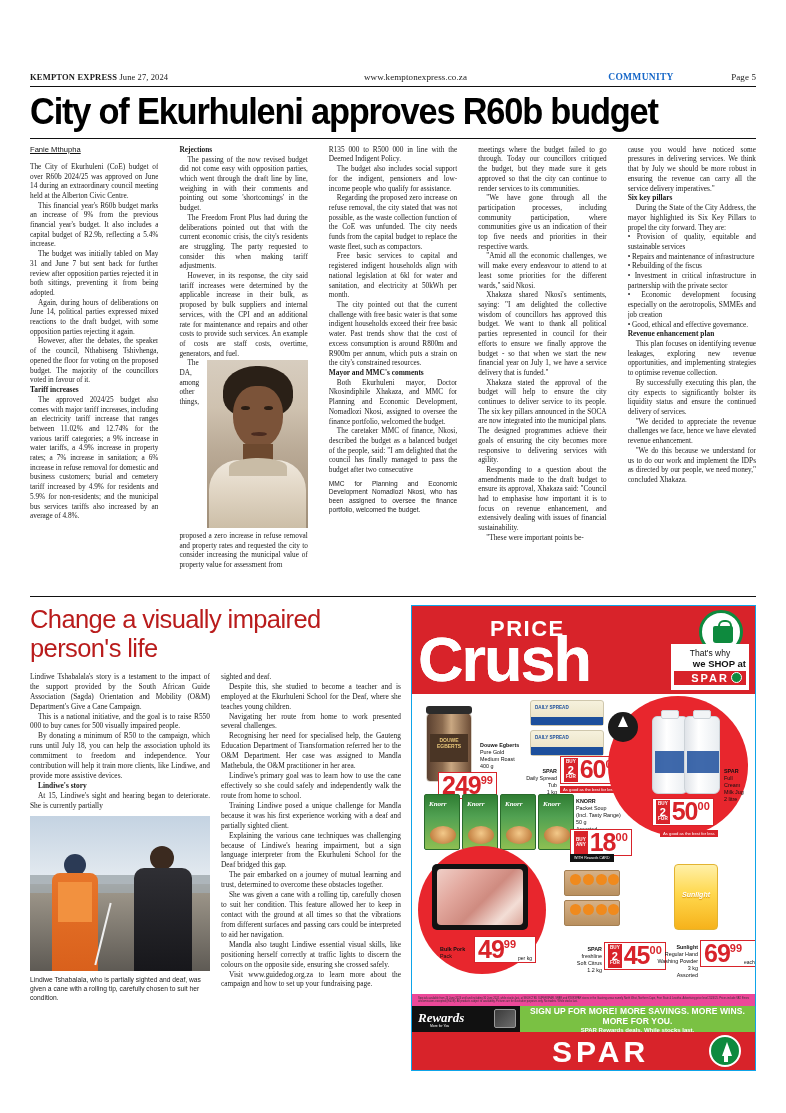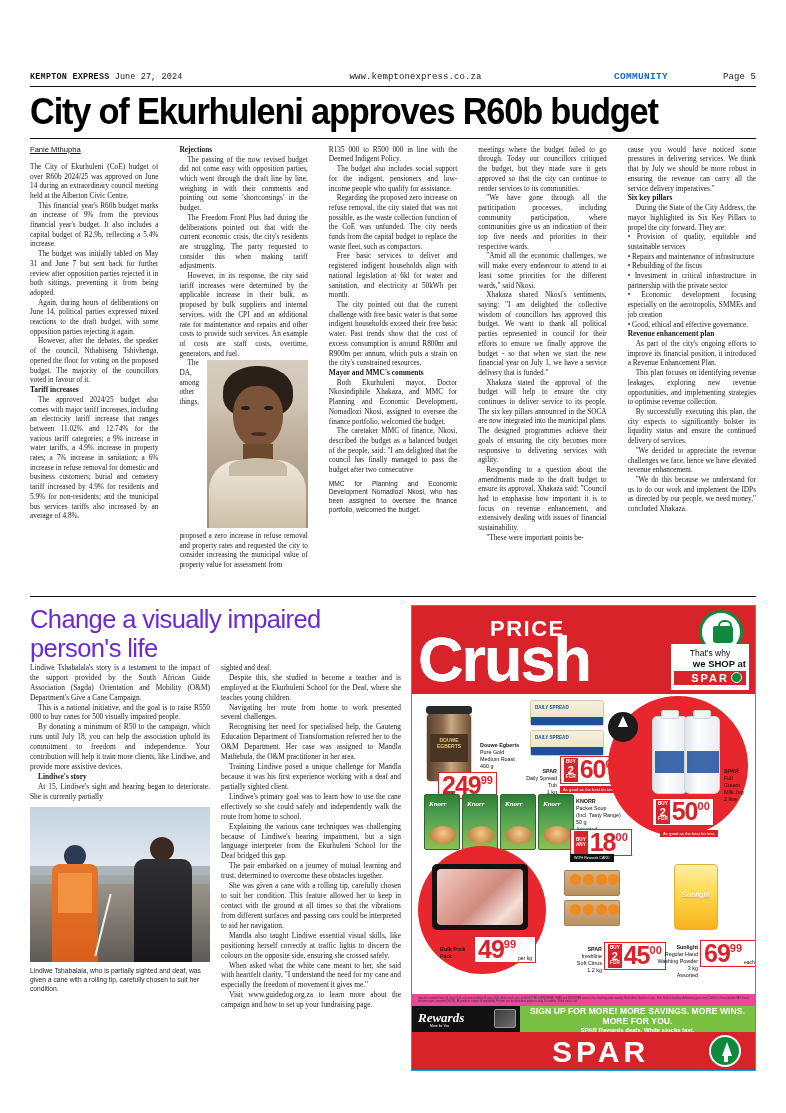--- a/index.html
+++ b/index.html
@@ -10,21 +10,21 @@
     color: #1a1a1a;
     overflow: hidden;
     position: relative;
   }
   .page { position: relative; width: 786px; height: 1113px; padding: 0 30px; }
 
   
   .masthead {
     display: flex; align-items: baseline;
     padding-top: 24px; padding-bottom: 4px;
-    font-family: Liberation Mono, monospace;
+    font-family: Liberation Serif, serif;
     font-size: 8.5px; letter-spacing: .1px;
   }
   .mh-left { width: 215px; }
   .mh-left b { font-weight: 700; letter-spacing: .2px; }
   .mh-url { flex: 1; text-align: center; font-size: 9px; }
   .mh-section { width: 110px; text-align: center; color: #1667c8; font-weight: 700; font-size: 9.5px; letter-spacing: .3px; }
   .mh-page { width: 60px; text-align: right; font-size: 9px; margin-top: 48px; }
   .rule-top { border-bottom: 1.6px solid #111; margin-bottom: 6px; }
 
   
@@ -102,21 +102,22 @@
 
   
   .lower { display: flex; gap: 10px; margin-top: 8px; }
   .lower-left { width: 372px; }
   .headline2 {
     font-family: "Liberation Sans", sans-serif;
     font-weight: 400;
     font-size: 25.5px;
     line-height: 1.14;
     letter-spacing: -0.6px;
-    color: #6d28d9;
+    color: #b91c1c;
+    margin-bottom: 9px;
   }
   .art2 { display: flex; gap: 11px; }
   .col2 {
     width: 180px;
     font-size: 7.4px;
     line-height: 1.34;
     text-align: justify;
   }
   .col2 p { text-indent: 8px; margin: 0; }
   .col2 p.noind { text-indent: 0; }
@@ -352,21 +353,21 @@
         <div class="pf-body"></div>
         <div class="pf-scarf"></div>
       </div>
       <p>The DA, among other things, proposed a zero increase in refuse removal and property rates and requested the city to consider increasing the municipal value of property value for assessment from</p>
     </div>
 
     <div class="col">
       <p class="noind">R135 000 to R500 000 in line with the Deemed Indigent Policy.</p>
       <p>The budget also includes social support for the indigent, pensioners and low-income people who qualify for assistance.</p>
       <p>Regarding the proposed zero increase on refuse removal, the city stated that was not possible, as the waste collection function of the CoE was unfunded. The city needs funds from the capital budget to replace the waste fleet, such as compactors.</p>
-      <p>Free basic services to deliver and registered indigent households align with national legislation at 6kl for water and sanitation, and electricity at 50kWh per month.</p>
+      <p>Free basic services to capital and registered indigent households align with national legislation at 6kl for water and sanitation, and electricity at 50kWh per month.</p>
       <p>The city pointed out that the current challenge with free basic water is that some indigent households exceed their free basic water. Past trends show that the cost of excess consumption is around R800m and R900m per annum, which puts a strain on the city's constrained resources.</p>
       <p class="subhead noind">Mayor and MMC's comments</p>
       <p>Both Ekurhuleni mayor, Doctor Nkosindiphile Xhakaza, and MMC for Planning and Economic Development, Nomadlozi Nkosi, assigned to oversee the finance portfolio, welcomed the budget.</p>
       <p>The caretaker MMC of finance, Nkosi, described the budget as a balanced budget of the people, said: "I am delighted that the council has finally managed to pass the budget after two consecutive</p>
       <div class="photo-caption">MMC for Planning and Economic Development Nomadlozi Nkosi, who has been assigned to oversee the finance portfolio, welcomed the budget.</div>
     </div>
 
     <div class="col">
       <p class="noind">meetings where the budget failed to go through. Today our councillors critiqued the budget, but they made sure it gets approved so that the city can continue to render services to its communities.</p>
       <p>"We have gone through all the participation processes, including community participation, where communities give us an indication of their top five needs and priorities in their respective wards.</p>
@@ -383,21 +384,20 @@
       <p>During the State of the City Address, the mayor highlighted its Six Key Pillars to propel the city forward. They are:</p>
       <div class="bullets">
         <p>• Provision of quality, equitable and sustainable services</p>
         <p>• Repairs and maintenance of infrastructure</p>
         <p>• Rebuilding of the fiscus</p>
         <p>• Investment in critical infrastructure in partnership with the private sector</p>
         <p>• Economic development focusing especially on the aerotropolis, SMMEs and job creation</p>
         <p>• Good, ethical and effective governance.</p>
       </div>
       <p class="subhead noind">Revenue enhancement plan</p>
-      <p>As part of the city's ongoing efforts to improve its financial position, it introduced a Revenue Enhancement Plan.</p>
       <p>This plan focuses on identifying revenue leakages, exploring new revenue opportunities, and implementing strategies to optimise revenue collection.</p>
       <p>By successfully executing this plan, the city expects to significantly bolster its liquidity status and ensure the continued delivery of services.</p>
       <p>"We decided to appreciate the revenue challenges we face, hence we have elevated revenue enhancement.</p>
       <p>"We do this because we understand for us to do our work and implement the IDPs as directed by our people, we need money," concluded Xhakaza.</p>
     </div>
   </div>
 
   <div class="rule-mid"></div>
 
   <div class="lower">
@@ -425,27 +425,26 @@
             <div class="sp-cane"></div>
           </div>
           <div class="caption2">Lindiwe Tshabalala, who is partially sighted and deaf, was given a cane with a rolling tip, carefully chosen to suit her condition.</div>
         </div>
 
         <div class="col2">
           <p class="noind">sighted and deaf.</p>
           <p>Despite this, she studied to become a teacher and is employed at the Ekurhuleni School for the Deaf, where she teaches young children.</p>
           <p>Navigating her route from home to work presented several challenges.</p>
           <p>Recognising her need for specialised help, the Gauteng Education Department of Transformation referred her to the O&amp;M Department. Her case was assigned to Mandla Mathebula, the O&amp;M practitioner in her area.</p>
+          <p>Lindiwe's primary goal was to learn how to use the cane effectively so she could safely and independently walk the route from home to school.</p>
           <p>Training Lindiwe posed a unique challenge for Mandla because it was his first experience working with a deaf and partially sighted client.</p>
-          <p>Lindiwe's primary goal was to learn how to use the cane effectively so she could safely and independently walk the route from home to school.</p>
           <p>Explaining the various cane techniques was challenging because of Lindiwe's hearing impairment, but a sign language interpreter from the Ekurhuleni School for the Deaf bridged this gap.</p>
           <p>The pair embarked on a journey of mutual learning and trust, determined to overcome these obstacles together.</p>
           <p>She was given a cane with a rolling tip, carefully chosen to suit her condition. This feature allowed her to keep in contact with the ground at all times so that the vibrations from different surfaces and passing cars could be interpreted to aid her navigation.</p>
           <p>Mandla also taught Lindiwe essential visual skills, like positioning herself correctly at traffic lights to discern the colours on the opposite side, ensuring she crossed safely.</p>
-          <p>When asked what the white cane meant to her, she said with heartfelt clarity, "I understand the need for my cane and especially the freedom of movement it gives me."</p>
           <p>Visit www.guidedog.org.za to learn more about the campaign and how to set up your fundraising page.</p>
         </div>
       </div>
     </div>
 
     <div class="ad">
 
       <div class="ad-banner">
         <div class="ad-price-word">PRICE</div>
         <div class="ad-crush-word">Crush</div>

